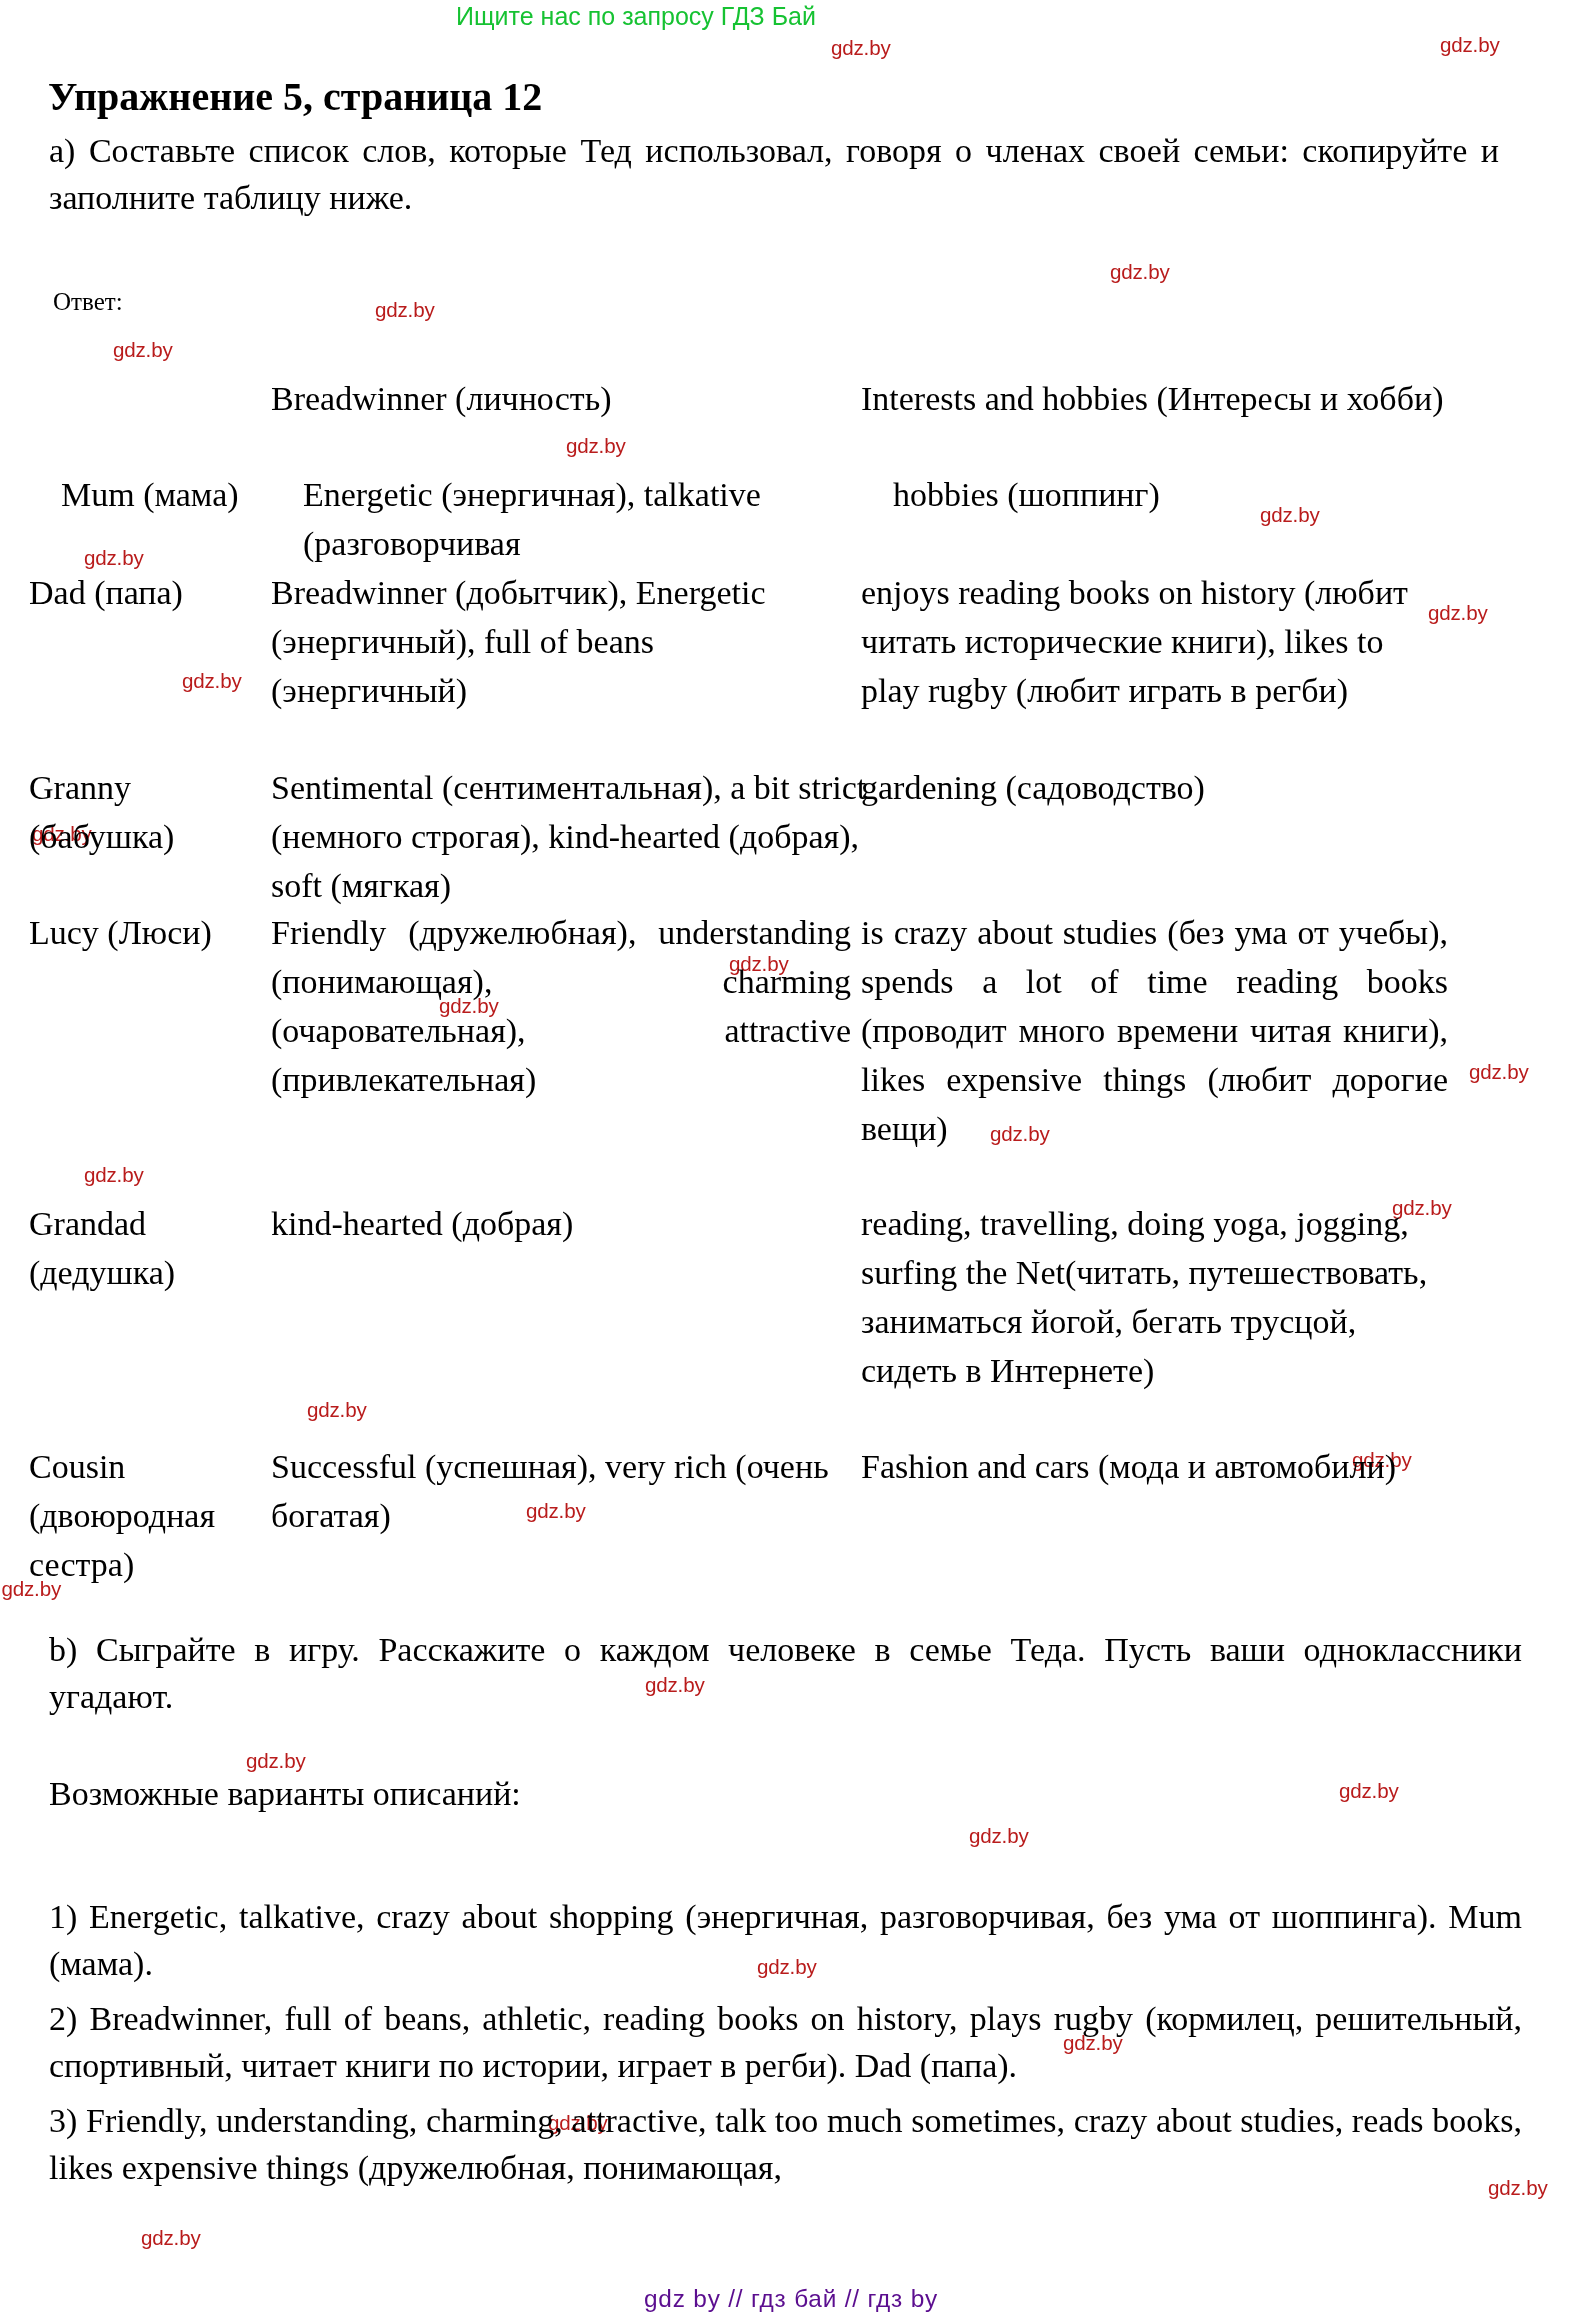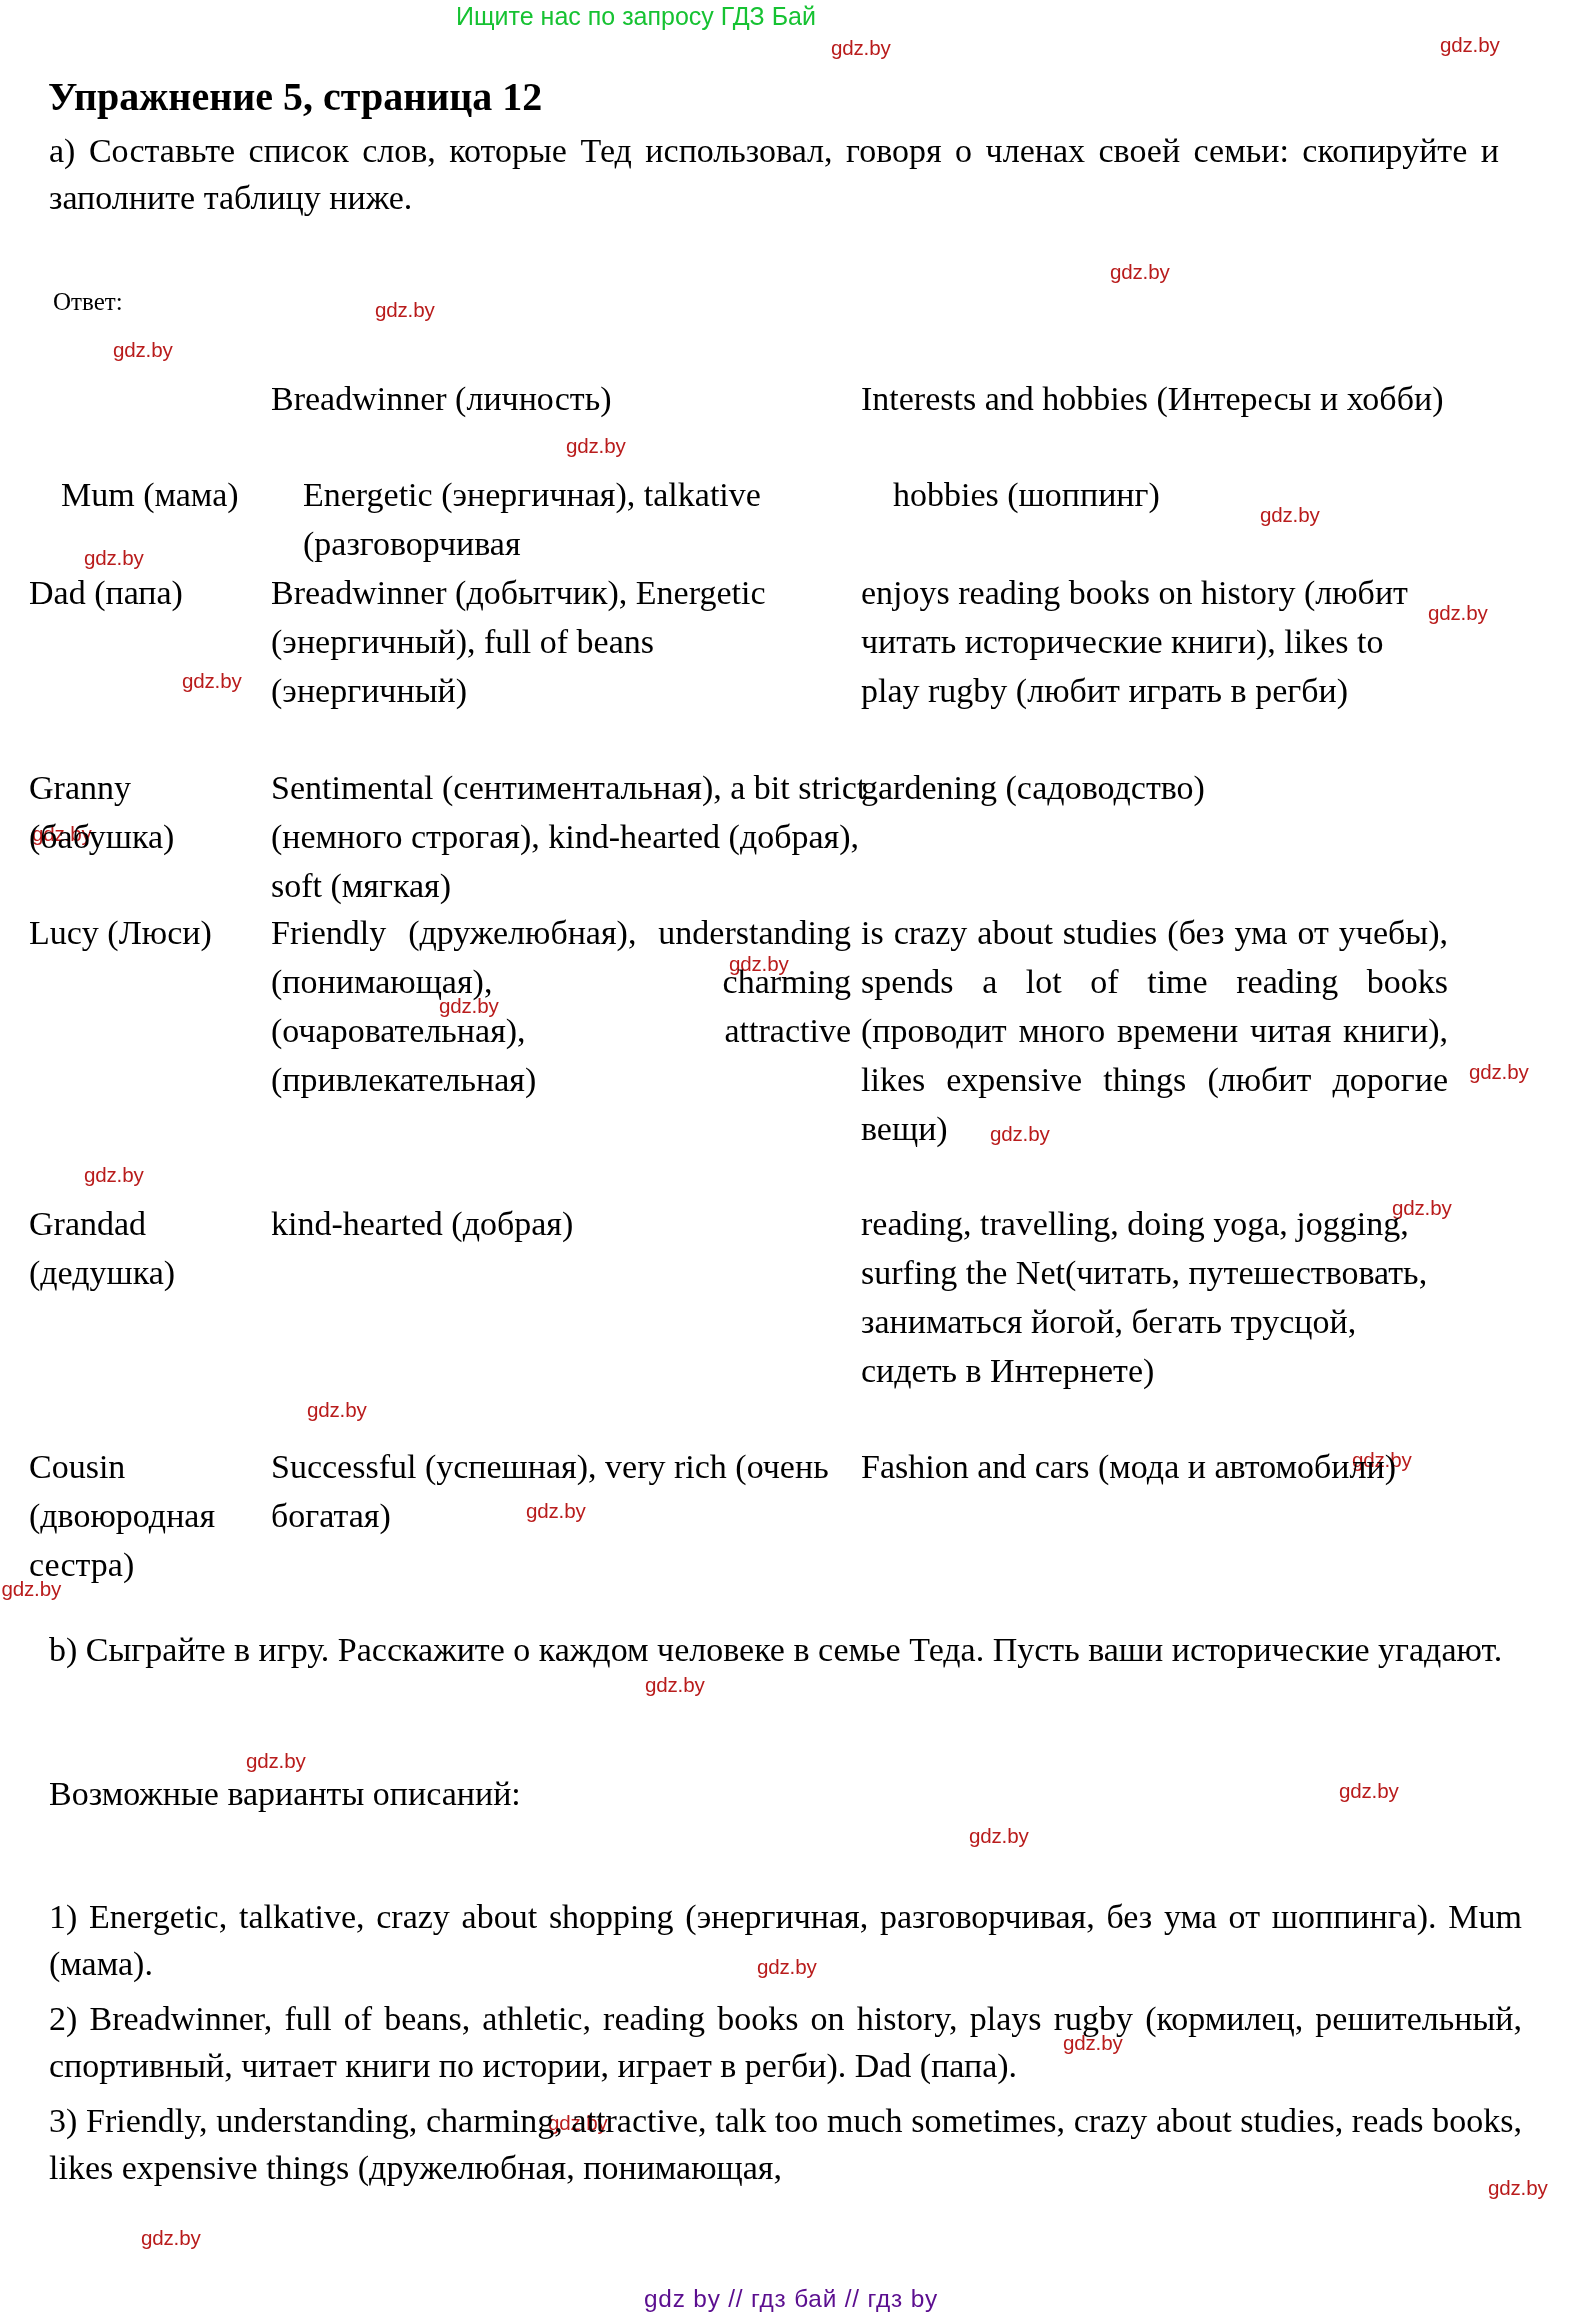--- a/index.html
+++ b/index.html
@@ -167,21 +167,21 @@
     </div>
 
     <div class="trow" style="height:145px;">
       <div class="c1">Cousin (двоюродная сестра)</div>
       <div class="c2">Successful (успешная), very rich (очень богатая)</div>
       <div class="c3">Fashion and cars (мода и автомобили)</div>
     </div>
 
   </div>
 
-  <div class="partb">b) Сыграйте в игру. Расскажите о каждом человеке в семье Теда. Пусть ваши исторические угадают.</div>
+  <div class="partb">b) Сыграйте в игру. Расскажите о каждом человеке в семье Теда. Пусть ваши одноклассники угадают.</div>
   <div class="variants">Возможные варианты описаний:</div>
 
   <div class="items">
     <p class="item">1) Energetic, talkative, crazy about shopping (энергичная, разговорчивая, без ума от шоппинга). Mum (мама).</p>
     <p class="item">2) Breadwinner, full of beans, athletic, reading books on history, plays rugby (кормилец, решительный, спортивный, читает книги по истории, играет в регби). Dad (папа).</p>
     <p class="item">3) Friendly, understanding, charming, attractive, talk too much sometimes, crazy about studies, reads books, likes expensive things (дружелюбная, понимающая,</p>
   </div>
 
   <div class="wm-bottom">gdz by  //  гдз бай  //  гдз by</div>
 

